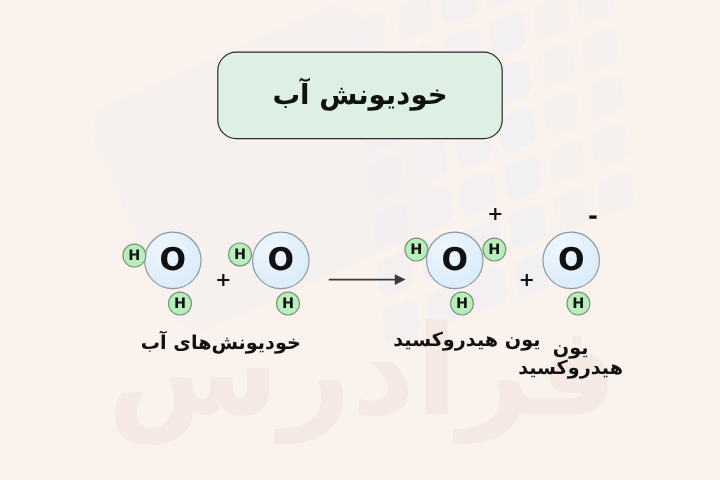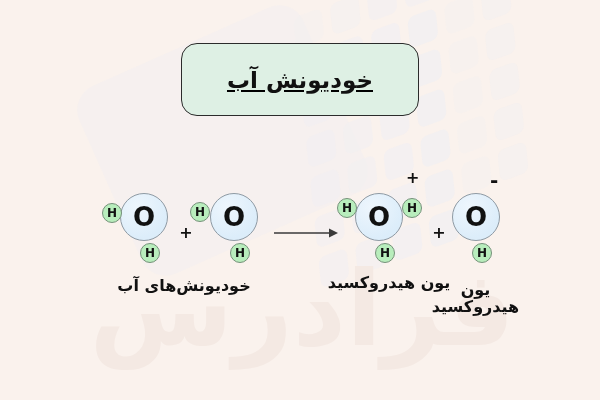--- a/index.html
+++ b/index.html
@@ -28,21 +28,21 @@
     left:62px;top:252px;width:480px;
     font-size:104px;font-weight:bold;line-height:1.1;
     color:var(--watermark-text,#f4e9e3);
     direction:rtl;text-align:center;white-space:nowrap;
   }
   
   .title-box{
     position:absolute;left:181px;top:43px;width:236px;height:71px;
     background:var(--title-box-bg,#def0e4);
     border:1.5px solid var(--title-box-border,#2b2b2b);
-    border-radius:16px;display:flex;align-items:center;justify-content:center;text-decoration:underline;
+    border-radius:16px;display:flex;align-items:center;justify-content:center;
   }
   .title-box span{
     font-size:23px;font-weight:bold;color:var(--text,#111);direction:rtl;
   }
   
   .o-circle{
     position:absolute;width:48px;height:48px;border-radius:50%;
     border:1px solid var(--oxygen-border,#8e9aa4);
     background:radial-gradient(circle at 35% 28%, #eef6fd 0%, var(--oxygen-fill,#dcedfa) 70%);
     display:flex;align-items:center;justify-content:center;

